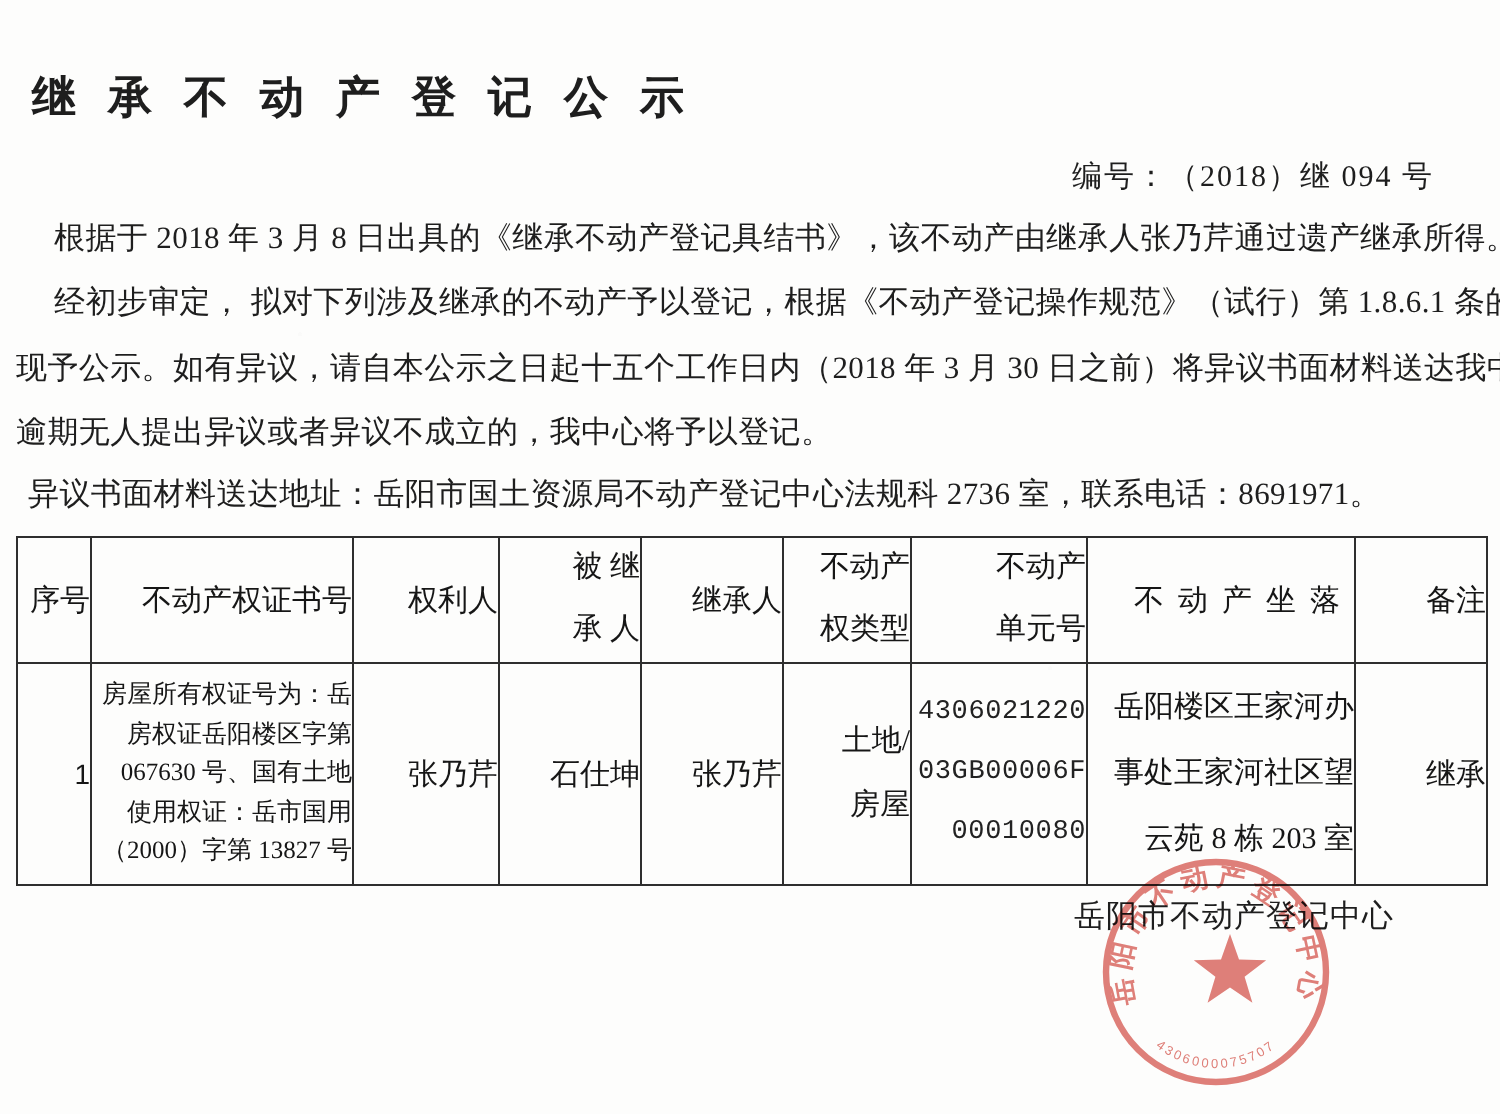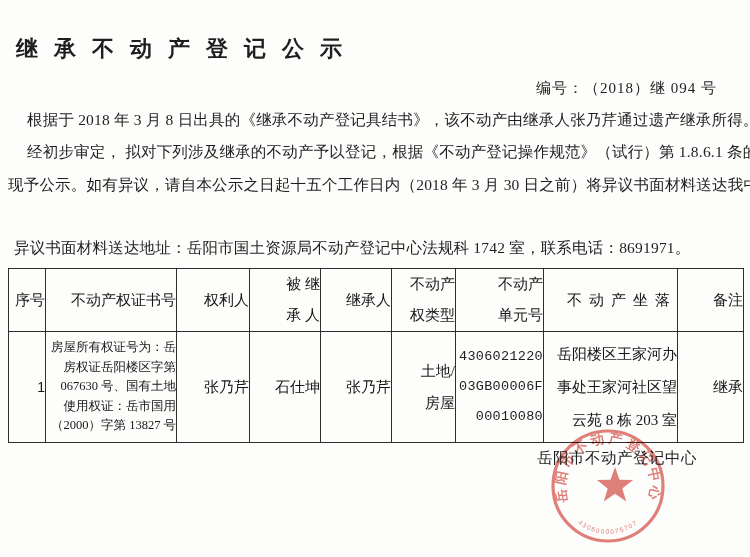--- a/index.html
+++ b/index.html
@@ -91,21 +91,22 @@
 
 <div class="page">
 
   <div class="doc-title">继承不动产登记公示</div>
 
   <div class="doc-number">编号：（2018）继 094 号</div>
 
   <div class="body-line line-1 indent-2">根据于 2018 年 3 月 8 日出具的《继承不动产登记具结书》，该不动产由继承人张乃芹通过遗产继承所得。</div>
   <div class="body-line line-2 indent-2">经初步审定， 拟对下列涉及继承的不动产予以登记，根据《不动产登记操作规范》（试行）第 1.8.6.1 条的规定，</div>
   <div class="body-line line-3">现予公示。如有异议，请自本公示之日起十五个工作日内（2018 年 3 月 30 日之前）将异议书面材料送达我中心。</div>
-  <div class="body-line line-5 indent-1">异议书面材料送达地址：岳阳市国土资源局不动产登记中心法规科 1742 室，联系电话：8691971。</div>
+  <div class="body-line line-4">逾期无人提出异议或者异议不成立的，我中心将予以登记。</div>
+  <div class="body-line line-5 indent-1">异议书面材料送达地址：岳阳市国土资源局不动产登记中心法规科 2736 室，联系电话：8691971。</div>
 
   <table class="property-table">
     <colgroup>
       <col style="width:37px">
         <col style="width:131px">
         <col style="width:73px">
       <col style="width:71px">
         <col style="width:71px">
         <col style="width:64px">
       <col style="width:88px">

